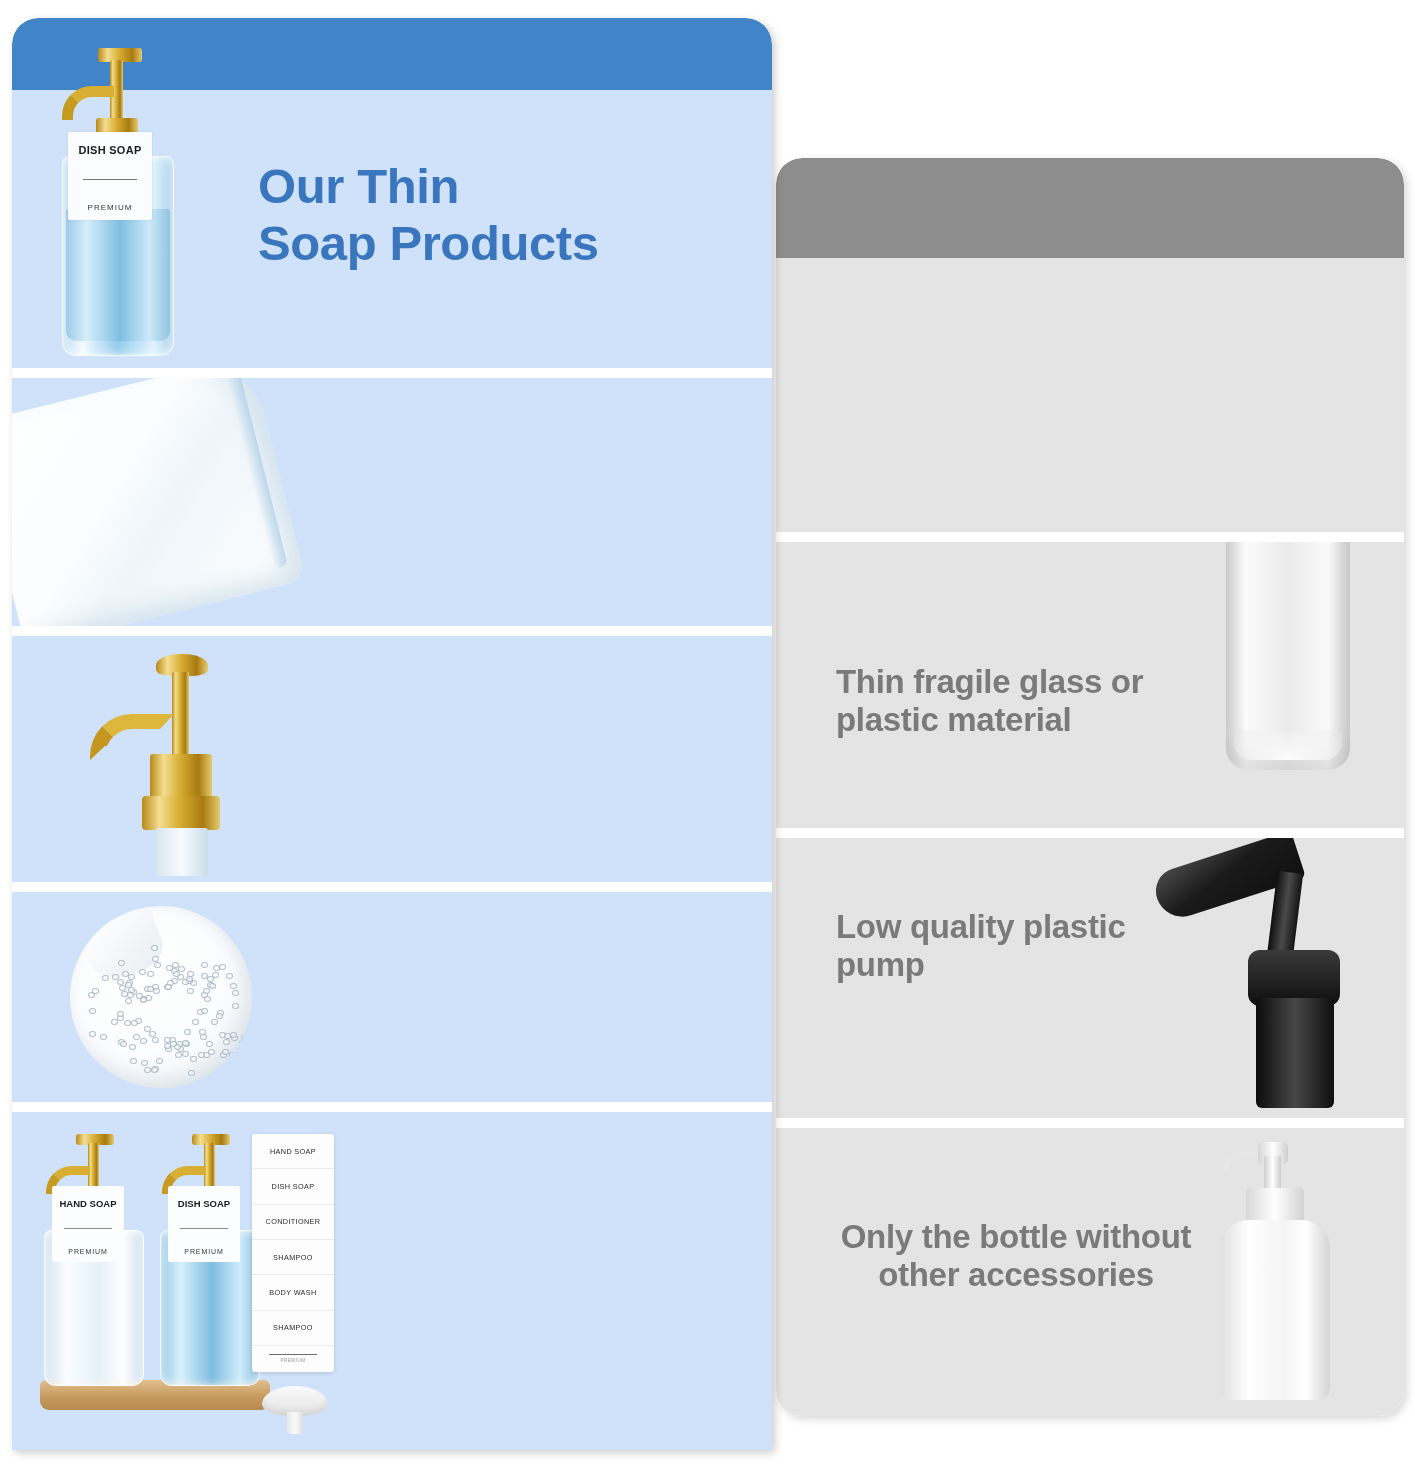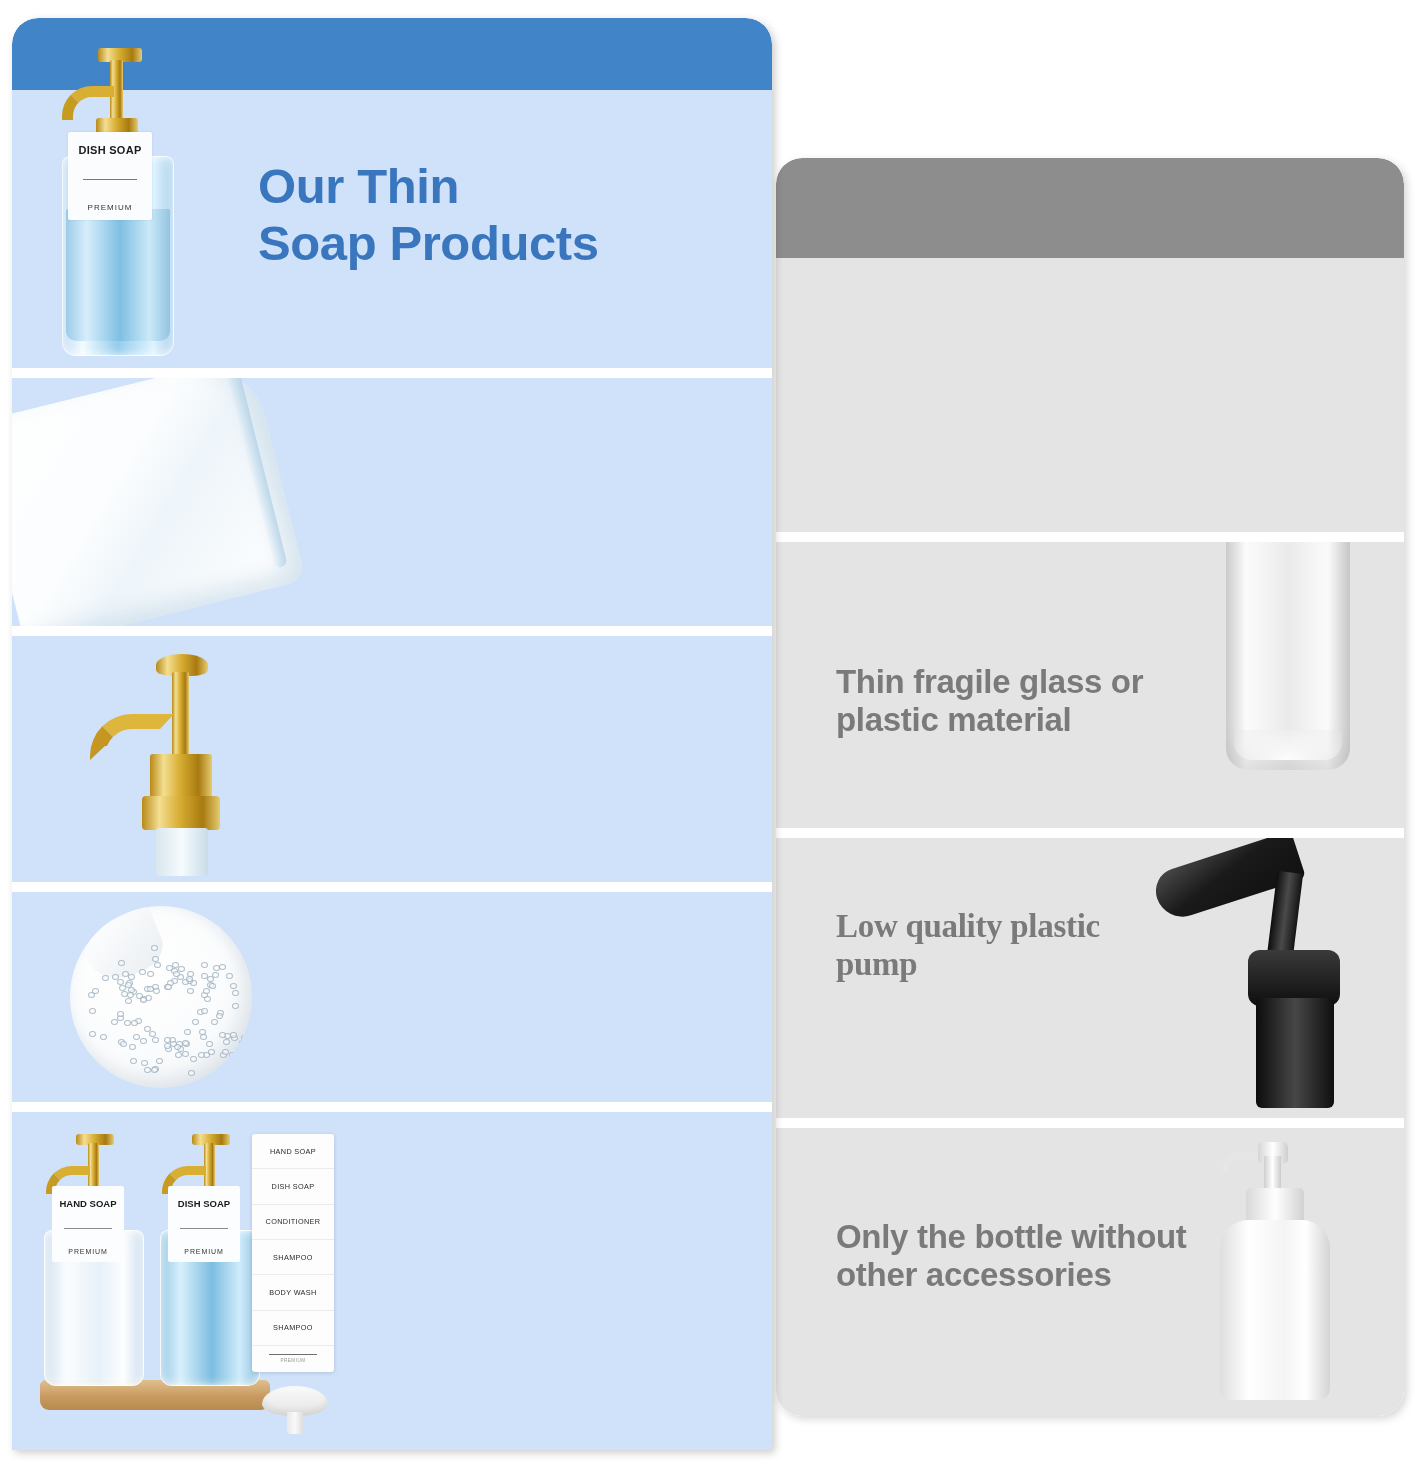--- a/index.html
+++ b/index.html
@@ -109,22 +109,22 @@
     font-weight: bold;
     line-height: 1.14;
     letter-spacing: -0.3px;
     z-index: 6;
   }
 
   #other-title-1 { left: 62px;  top: 142px; font-size: 62px; }
   #other-title-2 { left: 200px; top: 222px; font-size: 62px; }
 
   #other-text-1 { left: 60px; top: 105px; font-size: 33px; width: 360px; margin-top: 16px; }
-  #other-text-2 { left: 60px; top: 70px;  font-size: 33px; width: 330px; font-family: Liberation Serif, serif; }
-  #other-text-3 { left: 60px; top: 90px;  font-size: 33px; width: 360px; }
+  #other-text-2 { left: 60px; top: 70px;  font-size: 33px; width: 330px; }
+  #other-text-3 { left: 60px; top: 90px;  font-size: 33px; width: 360px; text-align: center; }
 
   
 
   
   .gold { background: linear-gradient(90deg,#b98a17 0%,#f3de92 22%,#d8ae33 48%,#a87a10 78%,#e5cb70 100%); }
 
   .pump-knob {
     position: absolute; border-radius: 4px 4px 2px 2px;
   }
   .pump-stem { position: absolute; border-radius: 2px; }

